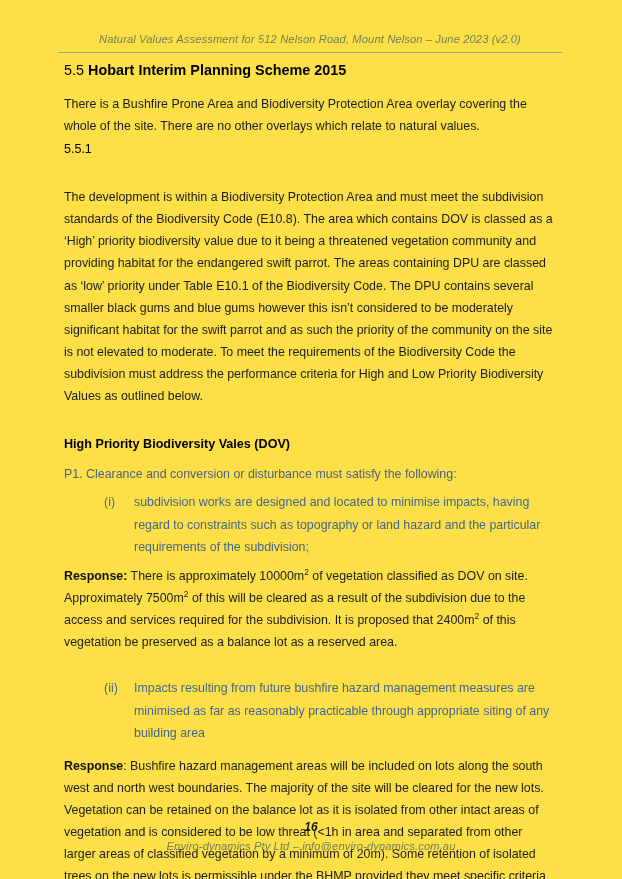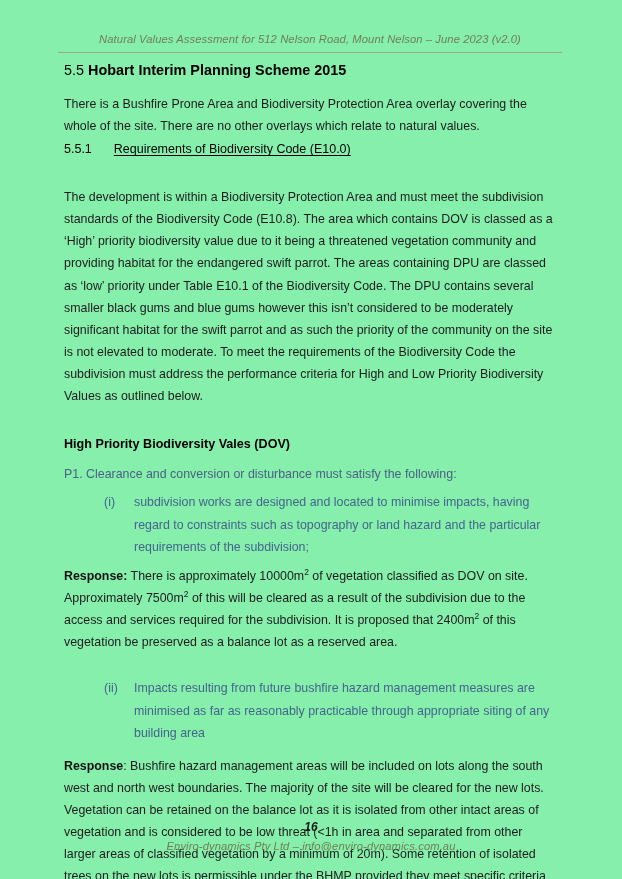--- a/index.html
+++ b/index.html
@@ -11,21 +11,21 @@
     width: 622px;
     height: 879px;
     position: relative;
     font-family: "Liberation Sans", sans-serif;
     color: #1a1a1a;
     overflow: hidden;
   }
   .page {
     position: absolute;
     inset: 0;
-    background: #86efac;
+    background: #fde047;
   }
 
   
   .doc-header {
     position: absolute;
     left: 58px;
     top: 33px;
     width: 504px;
     text-align: center;
     font-style: italic;
@@ -154,21 +154,20 @@
 
     <h2 class="sec-title">
       <span class="n">5.5</span>
       <span class="t">Hobart Interim Planning Scheme 2015</span>
     </h2>
 
     <p class="body tight">There is a Bushfire Prone Area and Biodiversity Protection Area overlay covering the whole of the site. There are no other overlays which relate to natural values.</p>
 
     <h3 class="subsec">
       <span class="num">5.5.1</span>
-      <span class="t">Requirements of Biodiversity Code (E10.0)</span>
     </h3>
 
     <p class="body">The development is within a Biodiversity Protection Area and must meet the subdivision standards of the Biodiversity Code (E10.8). The area which contains DOV is classed as a ‘High’ priority biodiversity value due to it being a threatened vegetation community and providing habitat for the endangered swift parrot. The areas containing DPU are classed as ‘low’ priority under Table E10.1 of the Biodiversity Code. The DPU contains several smaller black gums and blue gums however this isn’t considered to be moderately significant habitat for the swift parrot and as such the priority of the community on the site is not elevated to moderate. To meet the requirements of the Biodiversity Code the subdivision must address the performance criteria for High and Low Priority Biodiversity Values as outlined below.</p>
 
     <h3 class="group">High Priority Biodiversity Vales (DOV)</h3>
 
     <p class="clause">P1. Clearance and conversion or disturbance must satisfy the following:</p>
 
     <div class="roman-item">
       <span class="rn">(i)</span>

